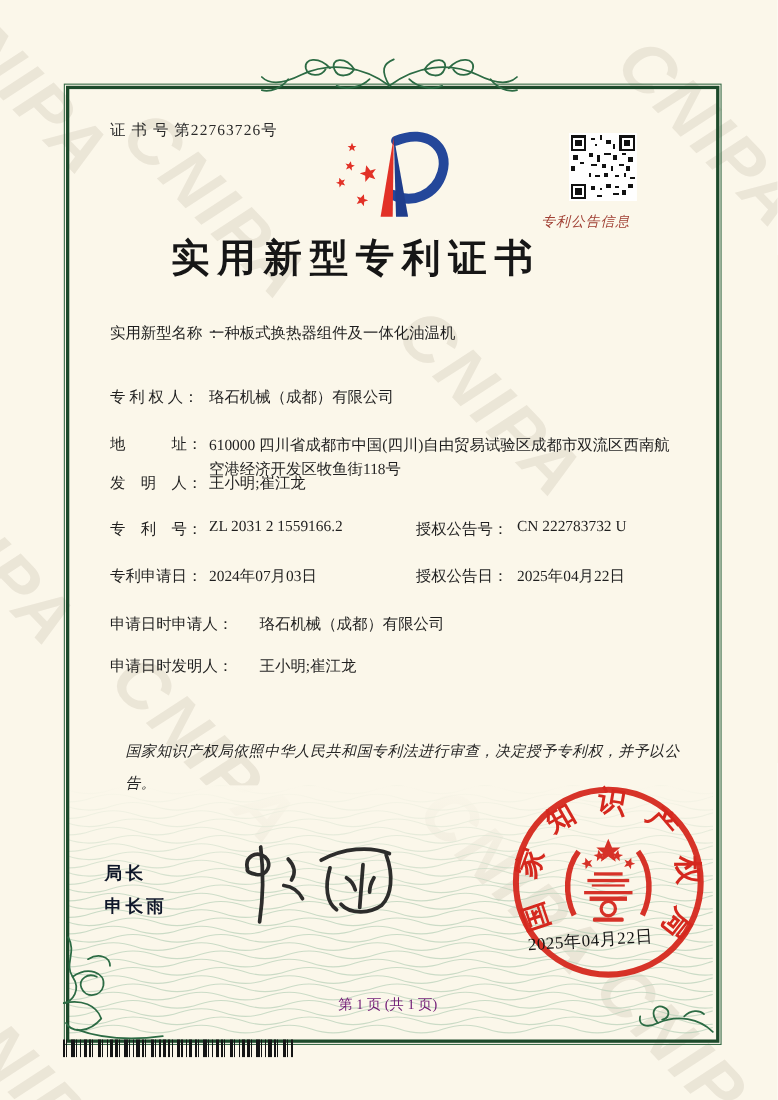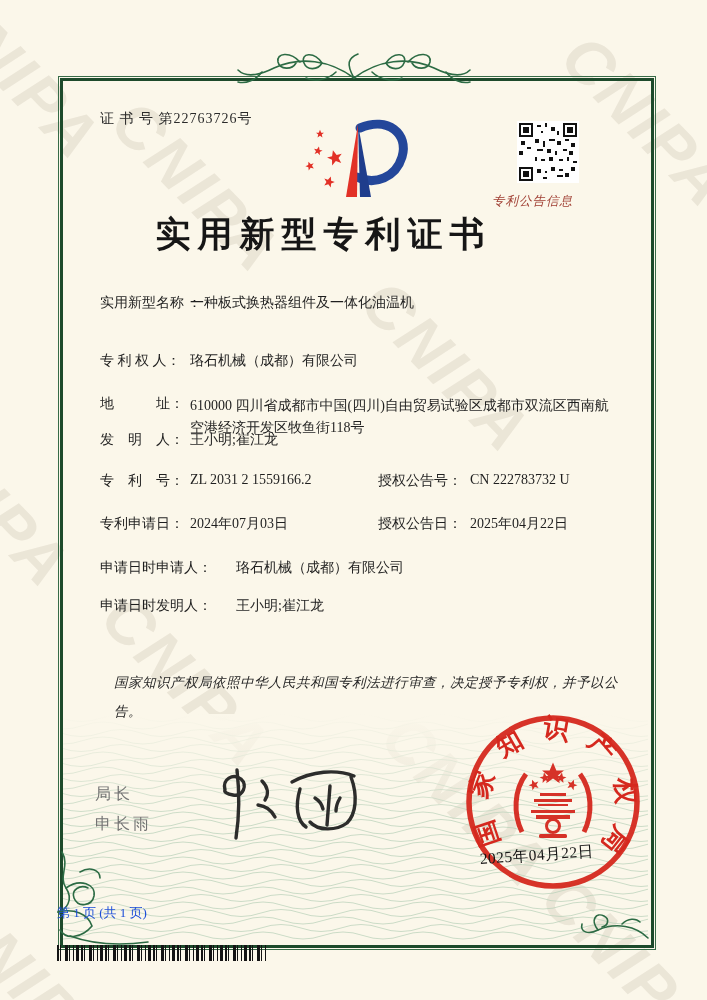--- a/index.html
+++ b/index.html
@@ -36,23 +36,23 @@
     color:#a03f33;font-style:italic;letter-spacing:1px;}
   .row{font-size:14px;color:#1f1f1f;}
   .lab{position:absolute;left:100px;white-space:nowrap;}
   .lab2{position:absolute;left:378px;white-space:nowrap;}
   .val{position:absolute;left:190px;white-space:nowrap;}
   .val2{position:absolute;left:470px;white-space:nowrap;}
   .val.wrap{white-space:normal;display:inline-block;width:426px;line-height:21.5px;}
   .para{left:90px;width:528px;font-size:13.5px;font-style:italic;letter-spacing:0.5px;
     color:#262626;line-height:29px;}
   .para.first{padding-left:24px;width:504px;}
-  .director{left:95px;font-size:16px;font-weight:400;letter-spacing:3px;
-    font-family:"Liberation Sans","DejaVu Sans",sans-serif;color:#737373;}
-  .footerline{left:57px;top:904px;width:591px;text-align:left;font-size:13px;color:#1d4ed8;}
+  .director{left:95px;font-size:16px;font-weight:700;letter-spacing:3px;
+    font-family:"Liberation Sans","DejaVu Sans",sans-serif;color:#0f172a;}
+  .footerline{left:57px;top:904px;width:591px;text-align:center;font-size:13px;color:#701a75;}
   .barcode{
     left:57px;top:945px;width:210px;height:16px;z-index:6;
     background:repeating-linear-gradient(90deg,
       #141414 0 2px,transparent 2px 3px,
       #141414 3px 4px,transparent 4px 8px,
       #141414 8px 11px,transparent 11px 12px,
       #141414 12px 13px,transparent 13px 16px,
       #141414 16px 17px,transparent 17px 19px,
       #141414 19px 22px,transparent 22px 24px);
   }

